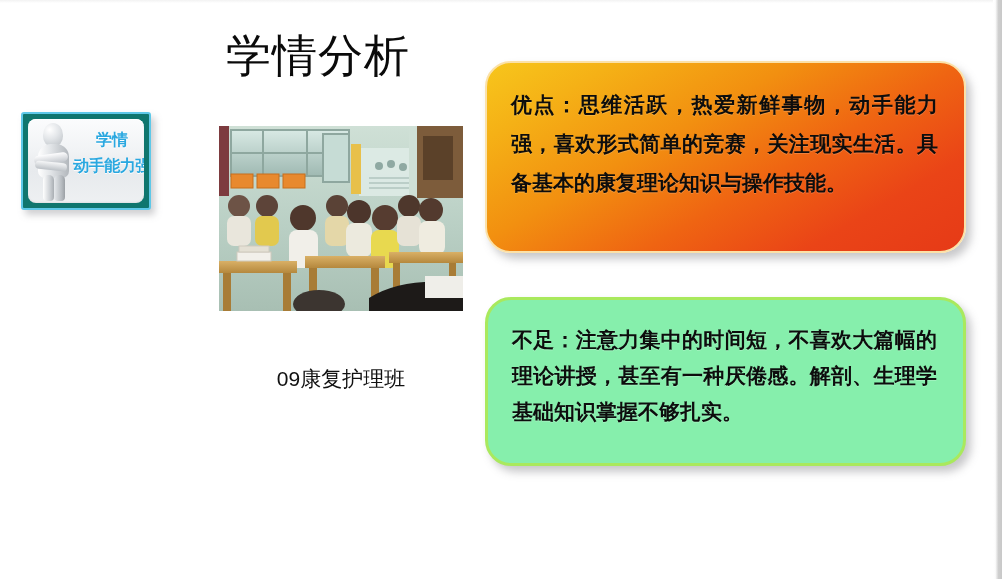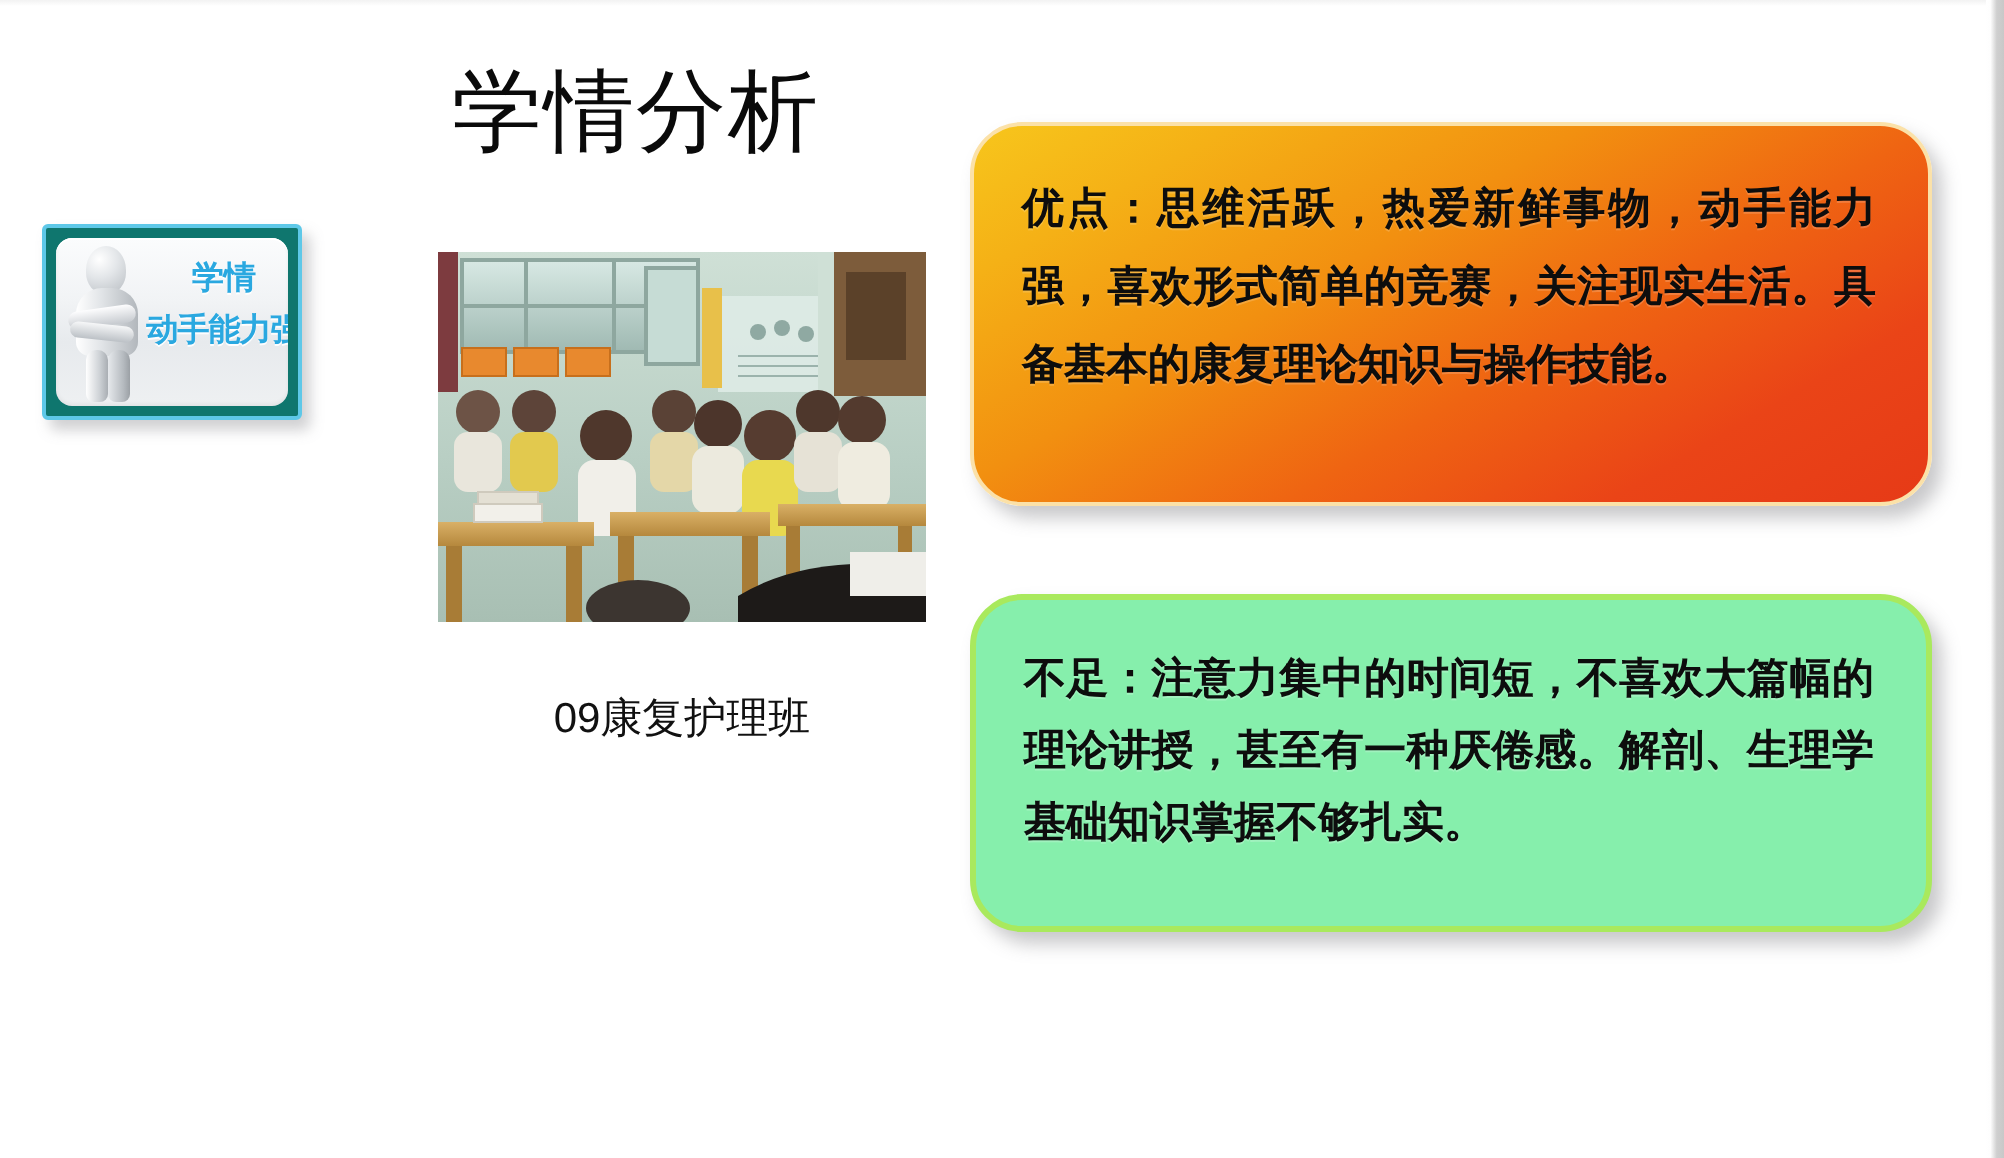--- a/index.html
+++ b/index.html
@@ -160,21 +160,21 @@
     width: 244px;
     height: 185px;
     overflow: hidden;
     background: #9fb3a8;
   }
   #classroom-photo svg { display: block; }
 
   #photo-caption {
     position: absolute;
     left: 219px;
-    top: 345px;
+    top: 364px;
     width: 244px;
     text-align: center;
     font-size: 21px;
     line-height: 30px;
     color: #111111;
     white-space: nowrap;
   }
 
   
   .callout {

